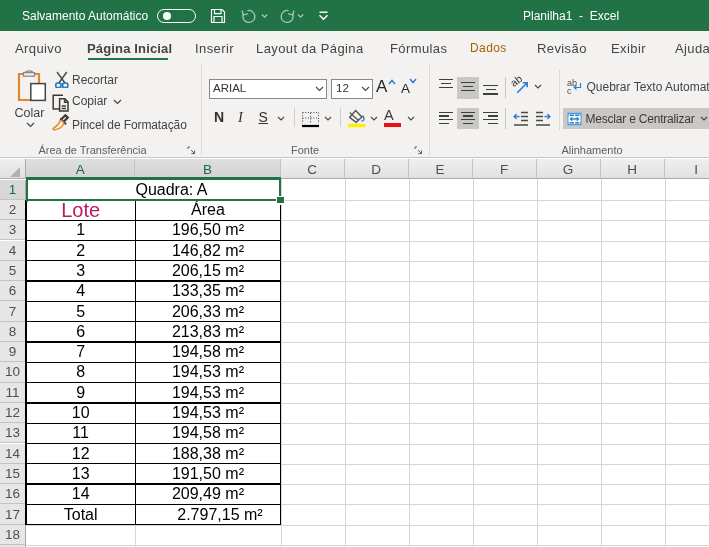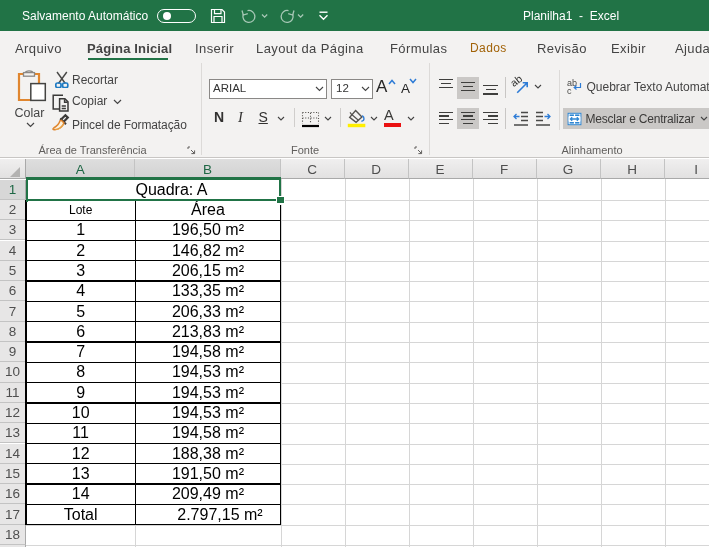--- a/index.html
+++ b/index.html
@@ -249,21 +249,21 @@
 <div class="ab" style="left:26px;top:402.9px;width:683px;height:1px;background:#d6d6d6;"></div>
 <div class="ab" style="left:26px;top:423.2px;width:683px;height:1px;background:#d6d6d6;"></div>
 <div class="ab" style="left:26px;top:443.5px;width:683px;height:1px;background:#d6d6d6;"></div>
 <div class="ab" style="left:26px;top:463.8px;width:683px;height:1px;background:#d6d6d6;"></div>
 <div class="ab" style="left:26px;top:484.1px;width:683px;height:1px;background:#d6d6d6;"></div>
 <div class="ab" style="left:26px;top:504.4px;width:683px;height:1px;background:#d6d6d6;"></div>
 <div class="ab" style="left:26px;top:524.7px;width:683px;height:1px;background:#d6d6d6;"></div>
 <div class="ab" style="left:26px;top:545.0px;width:683px;height:1px;background:#d6d6d6;"></div>
 <div class="ab" style="left:135.3px;top:524.7px;width:1px;height:22.3px;background:#d6d6d6;"></div>
 <div class="ab" style="left:26px;top:179px;width:254.6px;height:345.7px;background:#fff;"></div>
-<div class="fx" style="left:26.0px;top:199.9px;width:109.3px;height:20.3px;font-size:12px;color:#000000;">Lote</div>
+<div class="fx" style="left:26.0px;top:199.9px;width:109.3px;height:20.3px;font-size:20px;color:#be185d;">Lote</div>
 <div class="fx" style="left:135.3px;top:199.9px;width:145.3px;height:20.3px;font-size:16px;color:#000;">Área</div>
 <div class="fx" style="left:26.0px;top:220.2px;width:109.3px;height:20.3px;font-size:16px;color:#000;">1</div>
 <div class="fx" style="left:135.3px;top:220.2px;width:145.3px;height:20.3px;font-size:16px;color:#000;">196,50 m²</div>
 <div class="fx" style="left:26.0px;top:240.5px;width:109.3px;height:20.3px;font-size:16px;color:#000;">2</div>
 <div class="fx" style="left:135.3px;top:240.5px;width:145.3px;height:20.3px;font-size:16px;color:#000;">146,82 m²</div>
 <div class="fx" style="left:26.0px;top:260.8px;width:109.3px;height:20.3px;font-size:16px;color:#000;">3</div>
 <div class="fx" style="left:135.3px;top:260.8px;width:145.3px;height:20.3px;font-size:16px;color:#000;">206,15 m²</div>
 <div class="fx" style="left:26.0px;top:281.1px;width:109.3px;height:20.3px;font-size:16px;color:#000;">4</div>
 <div class="fx" style="left:135.3px;top:281.1px;width:145.3px;height:20.3px;font-size:16px;color:#000;">133,35 m²</div>
 <div class="fx" style="left:26.0px;top:301.4px;width:109.3px;height:20.3px;font-size:16px;color:#000;">5</div>

